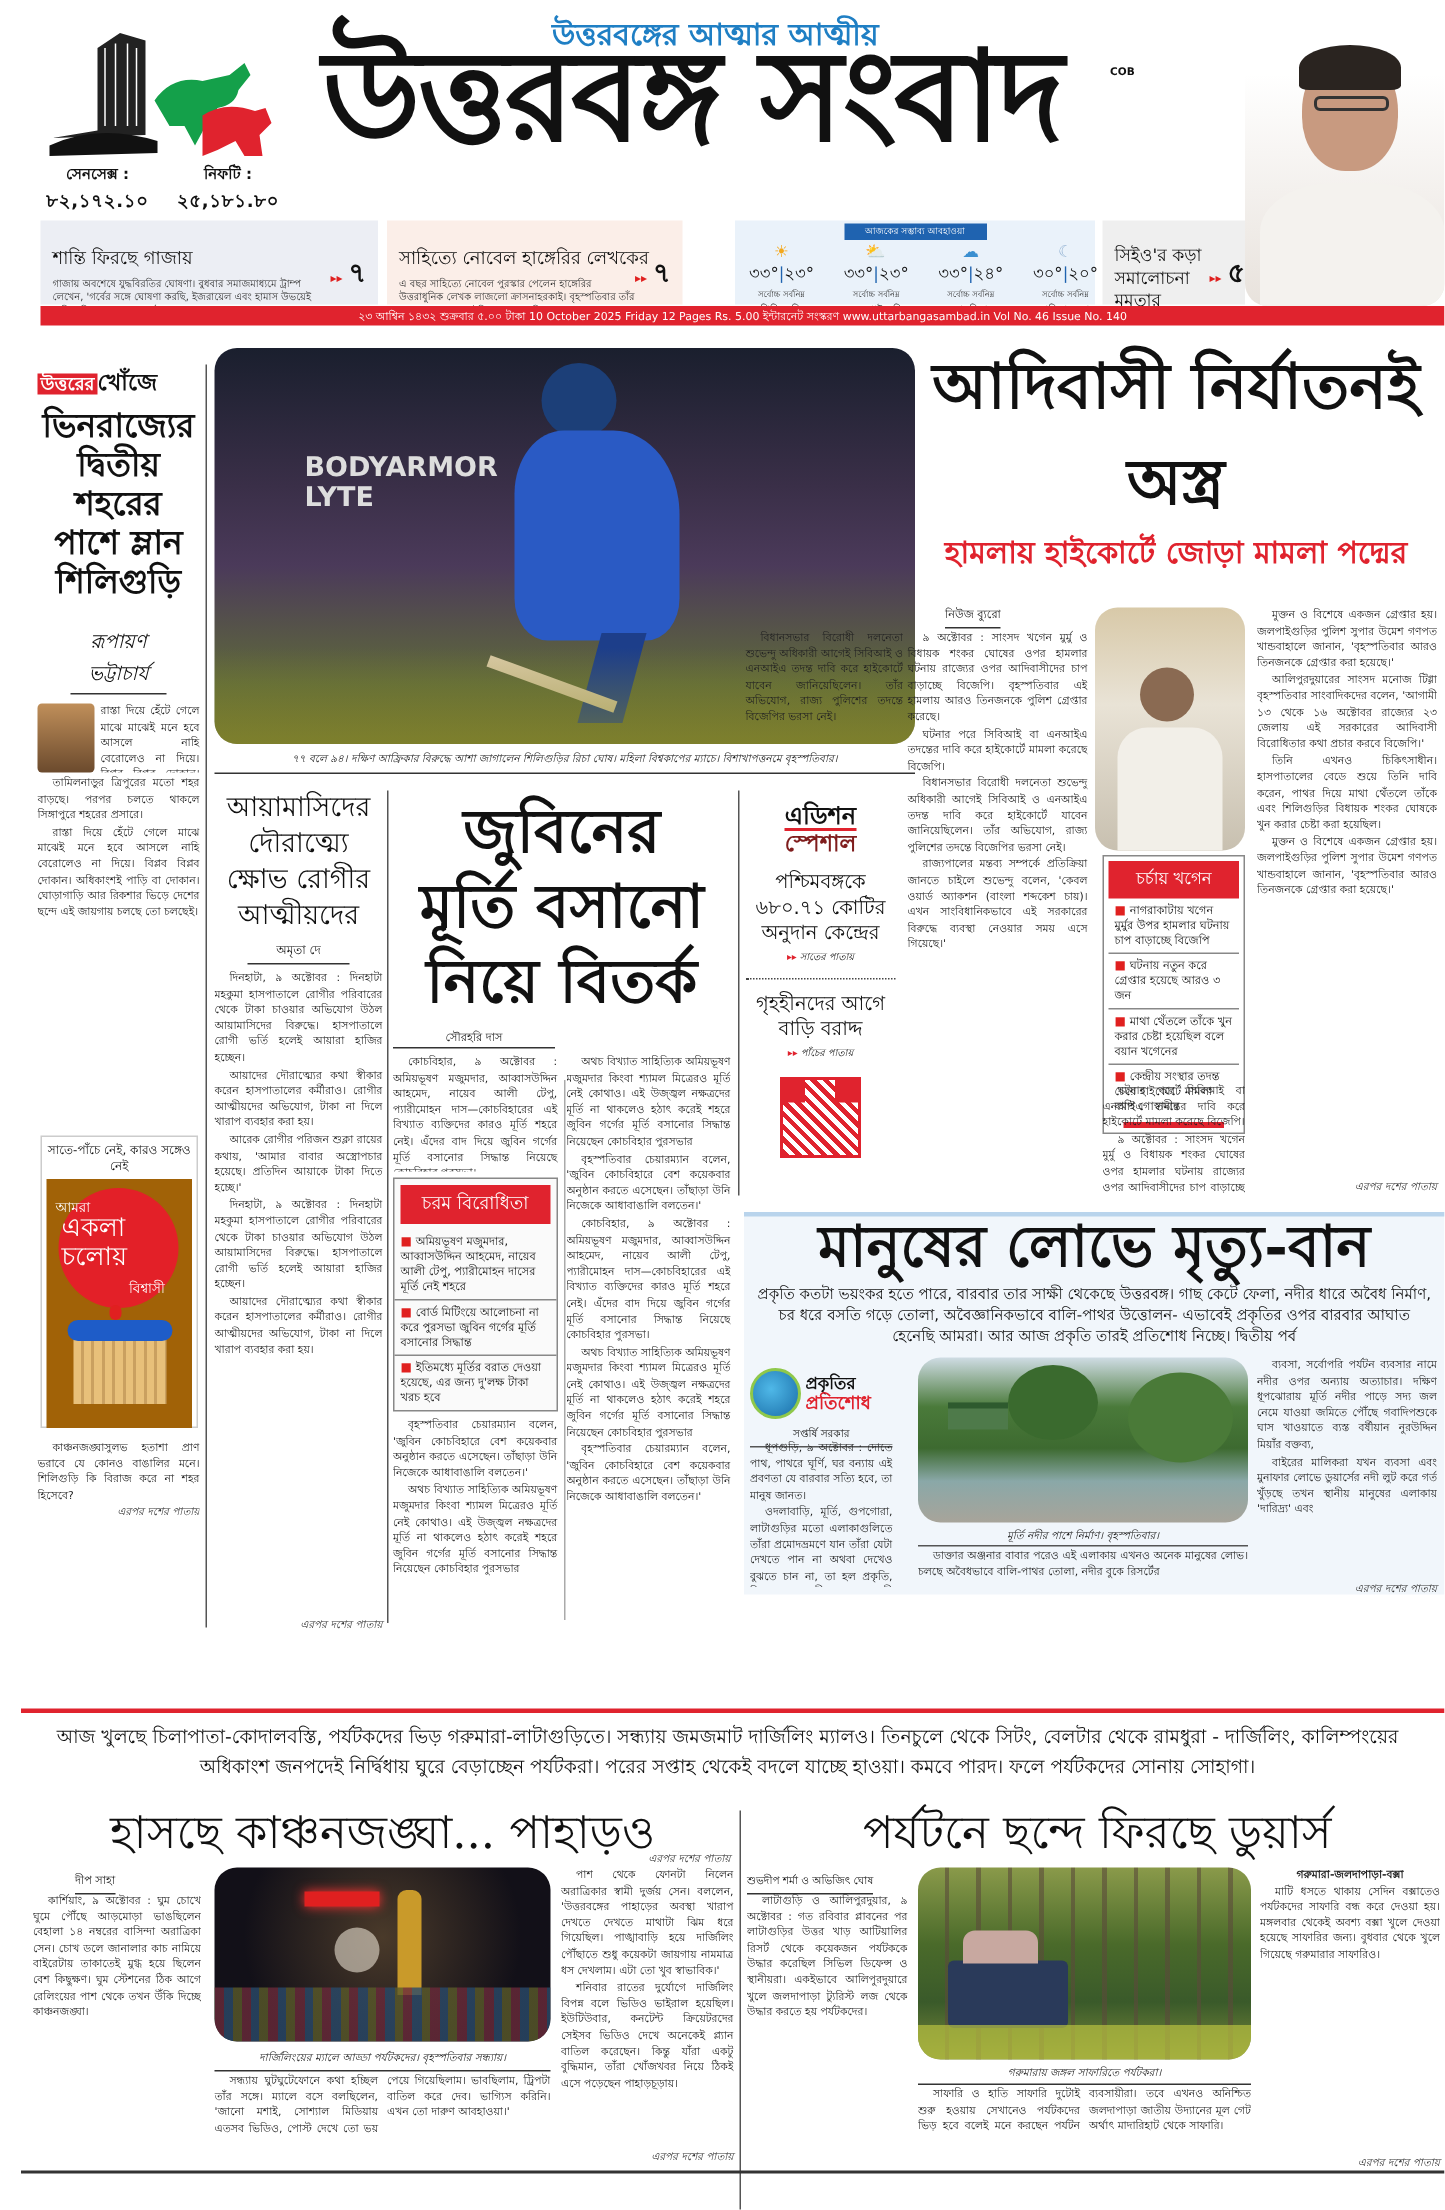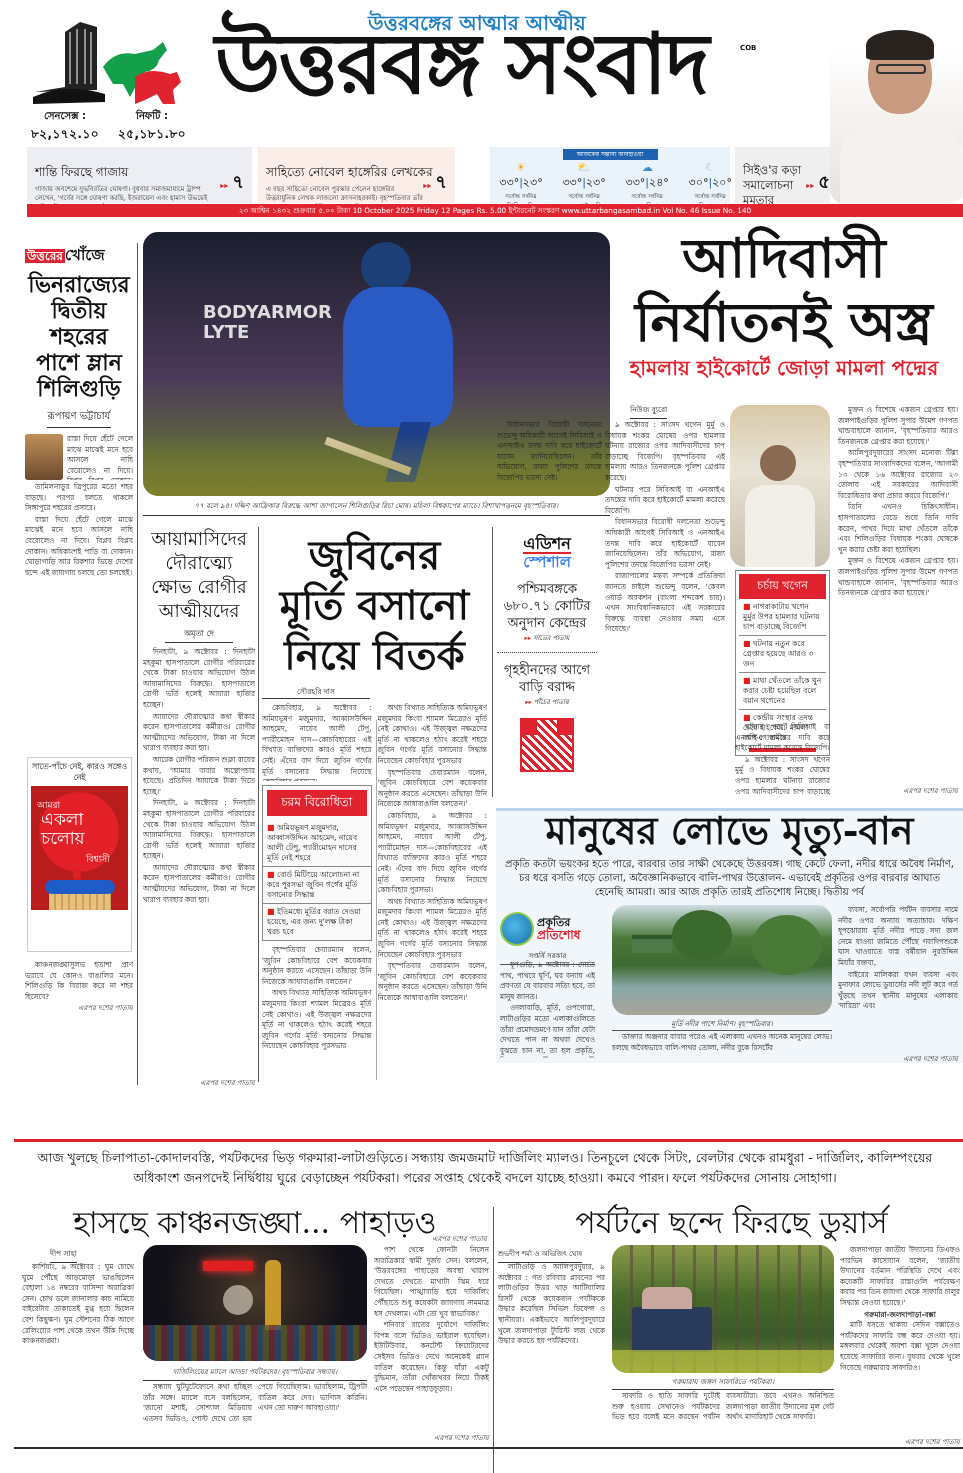--- a/index.html
+++ b/index.html
@@ -118,33 +118,33 @@
   <div class="pg" style="right:0;"><span>▸▸</span><b>৫</b></div>
 </div>
 
 <div class="redbar">২৩ আশ্বিন ১৪৩২ শুক্রবার ৫.০০ টাকা 10 October 2025 Friday 12 Pages Rs. 5.00 ইন্টারনেট সংস্করণ www.uttarbangasambad.in Vol No. 46 Issue No. 140</div>
 
 <div class="abs" style="left:25px;top:243px;width:108px;">
   <div style="font-size:12px;font-weight:bold;">
     <span style="background:#e0232e;color:#fff;padding:0 2px;">উত্তরের</span><span style="font-size:15px;">খোঁজে</span>
   </div>
   <div class="bigh" style="font-size:22px;margin-top:4px;line-height:26px;">ভিনরাজ্যের দ্বিতীয় শহরের পাশে ম্লান শিলিগুড়ি</div>
-  <div class="byline" style="font-size:10px;margin-top:6px;">রূপায়ণ ভট্টাচার্য</div>
+  <div class="byline" style="font-size:13px;margin-top:16px;font-style:italic;">রূপায়ণ ভট্টাচার্য</div>
   <div style="display:flex;gap:4px;margin-top:6px;">
     <div style="width:38px;height:46px;flex:none;background:linear-gradient(#c08f5a,#6b4a2d);border-radius:3px;"></div>
     <div class="body-text" style="height:46px;overflow:hidden;">রাস্তা দিয়ে হেঁটে গেলে মাঝে মাঝেই মনে হবে আসলে নাহি বেরোলেও না দিয়ে। বিপ্লব বিপ্লব দোকান। অধিকাংশই পাড়ি বা দোকান। ঘোড়াগাড়ি আর রিকশার ভিড়ে দেশের ছন্দে এই জায়গায় চলছে তো চলছেই।</div>
   </div>
   <div class="body-text" style="height:245px;overflow:hidden;margin-top:2px;">
     <p>তামিলনাড়ুর ত্রিপুরের মতো শহর বাড়ছে। পরপর চলতে থাকলে সিঙ্গাপুরে শহরের প্রসারে।</p>
     <p>রাস্তা দিয়ে হেঁটে গেলে মাঝে মাঝেই মনে হবে আসলে নাহি বেরোলেও না দিয়ে। বিপ্লব বিপ্লব দোকান। অধিকাংশই পাড়ি বা দোকান। ঘোড়াগাড়ি আর রিকশার ভিড়ে দেশের ছন্দে এই জায়গায় চলছে তো চলছেই।</p>
   </div>
 </div>
 <div class="abs" style="left:27px;top:757px;width:105px;height:195px;border:1px solid #ccc;padding:3px;">
   <div style="font-size:8px;text-align:center;line-height:11px;">সাতে-পাঁচে নেই, কারও সঙ্গেও নেই</div>
-  <div style="position:relative;height:124px;background:#b91c1c;margin-top:3px;overflow:hidden;">
+  <div style="position:relative;height:166px;background:#a16207;margin-top:3px;overflow:hidden;">
     <div style="position:absolute;left:8px;top:6px;width:80px;height:80px;border-radius:50%;background:#e32028;"></div>
     <div style="position:absolute;left:6px;top:12px;color:#fff;font-size:9px;">আমরা</div>
     <div style="position:absolute;left:10px;top:24px;width:70px;color:#fff;font-size:17px;line-height:19px;">একলা চলোয়</div>
     <div style="position:absolute;left:55px;top:66px;color:#fff;font-size:9px;">বিশ্বাসী</div>
     <div style="position:absolute;left:18px;top:100px;width:62px;height:50px;background:repeating-linear-gradient(90deg,#e8c07a 0 5px,#caa060 5px 7px);"></div>
     <div style="position:absolute;left:14px;top:94px;width:70px;height:14px;border-radius:7px;background:#1e5cc8;"></div>
     <div style="position:absolute;left:42px;top:84px;width:8px;height:10px;border-radius:4px;background:#e02020;"></div>
   </div>
 </div>
 <div class="abs body-text" style="left:25px;top:960px;width:108px;height:120px;overflow:hidden;">
@@ -211,34 +211,34 @@
       </div>
       <div class="cont">এরপর দশের পাতায়</div>
     </div>
   </div>
 </div>
 <div class="vrule" style="left:492px;top:527px;height:270px;"></div>
 
 <div class="abs" style="left:497px;top:536px;width:100px;text-align:center;">
   <div style="font-weight:bold;line-height:16px;">
     <div style="font-size:16px;">এডিশন</div>
-    <div style="font-size:15px;color:#3b82f6;border-top:2px solid #e0232e;display:inline-block;">স্পেশাল</div>
+    <div style="font-size:15px;color:#7f1d1d;border-top:2px solid #e0232e;display:inline-block;">স্পেশাল</div>
   </div>
   <div style="font-size:13px;line-height:17px;margin-top:10px;">পশ্চিমবঙ্গকে ৬৮০.৭১ কোটির অনুদান কেন্দ্রের</div>
   <div style="font-size:6.5px;font-style:italic;margin-top:2px;"><span style="color:#e0232e;">▸▸ </span><span>সাতের পাতায়</span></div>
   <div style="border-top:1px dotted #444;margin:8px 0;"></div>
   <div style="font-size:13px;line-height:17px;">গৃহহীনদের আগে বাড়ি বরাদ্দ</div>
   <div style="font-size:6.5px;font-style:italic;margin-top:2px;"><span style="color:#e0232e;">▸▸ </span><span>পাঁচের পাতায়</span></div>
   <div style="width:54px;height:54px;margin:10px auto 0;background:
     linear-gradient(90deg,#e0232e 0 30%,transparent 30% 70%,#e0232e 70%) top/100% 30% no-repeat,
     repeating-linear-gradient(45deg,#e0232e 0 3px,#fff 3px 6px);border:2px solid #e0232e;"></div>
 </div>
 
 <div class="abs" style="left:605px;top:226px;width:358px;">
-  <div class="bigh serif" style="font-size:54px;line-height:64px;padding:0 10px;">আদিবাসী নির্যাতনই অস্ত্র</div>
+  <div class="bigh serif" style="font-size:42px;line-height:64px;padding:0 10px;">আদিবাসী নির্যাতনই অস্ত্র</div>
   <div class="bigh" style="font-size:20px;color:#e0232e;margin-top:4px;">হামলায় হাইকোর্টে জোড়া মামলা পদ্মের</div>
 </div>
 <div class="abs" style="left:630px;top:404px;font-size:7.5px;border-bottom:1px solid #333;padding-bottom:2px;">নিউজ ব্যুরো</div>
 <div class="abs body-text" style="left:605px;top:420px;width:120px;height:330px;overflow:hidden;">
   <p>৯ অক্টোবর : সাংসদ খগেন মুর্মু ও বিধায়ক শংকর ঘোষের ওপর হামলার ঘটনায় রাজ্যের ওপর আদিবাসীদের চাপ বাড়াচ্ছে বিজেপি। বৃহস্পতিবার এই হামলায় আরও তিনজনকে পুলিশ গ্রেপ্তার করেছে।</p>
   <p>ঘটনার পরে সিবিআই বা এনআইএ তদন্তের দাবি করে হাইকোর্টে মামলা করেছে বিজেপি।</p>
   <p>বিধানসভার বিরোধী দলনেতা শুভেন্দু অধিকারী আগেই সিবিআই ও এনআইএ তদন্ত দাবি করে হাইকোর্টে যাবেন জানিয়েছিলেন। তাঁর অভিযোগ, রাজ্য পুলিশের তদন্তে বিজেপির ভরসা নেই।</p>
   <p>রাজ্যপালের মন্তব্য সম্পর্কে প্রতিক্রিয়া জানতে চাইলে শুভেন্দু বলেন, 'কেবল ওয়ার্ড অ্যাকশন (বাংলা শব্দকেশ চায়)। এখন সাংবিধানিকভাবে এই সরকারের বিরুদ্ধে ব্যবস্থা নেওয়ার সময় এসে গিয়েছে।'</p>
 </div>
 <div class="abs body-text" style="left:497px;top:420px;width:105px;height:105px;overflow:hidden;">
@@ -340,19 +340,18 @@
   <div style="position:absolute;left:20px;top:62px;width:80px;height:45px;background:#2a3a5a;border-radius:4px;"></div>
   <div style="position:absolute;left:30px;top:42px;width:50px;height:22px;background:#c8a8a0;border-radius:8px 8px 0 0;"></div>
   <div style="position:absolute;left:0;top:105px;width:222px;height:23px;background:#b8c040;opacity:.7;"></div>
 </div>
 <div class="abs caption" style="left:612px;top:1376px;width:222px;">গরুমারায় জঙ্গল সাফারিতে পর্যটকরা।</div>
 <div class="hrule" style="left:612px;top:1389px;width:222px;"></div>
 <div class="abs body-text" style="left:612px;top:1391px;width:222px;height:55px;overflow:hidden;column-count:2;column-gap:6px;">
   <p>সাফারি ও হাতি সাফারি দুটোই শুরু হওয়ায় সেখানেও পর্যটকদের ভিড় হবে বলেই মনে করছেন পর্যটন ব্যবসায়ীরা। তবে এখনও অনিশ্চিত জলদাপাড়া জাতীয় উদ্যানের মূল গেট অর্থাৎ মাদারিহাট থেকে সাফারি।</p>
 </div>
 <div class="abs body-text" style="left:840px;top:1245px;width:120px;height:190px;overflow:hidden;">
-  <p>জলদাপাড়া জাতীয় উদ্যানের ডিএফও পারভিন কাসোয়ান বলেন, 'জাতীয় উদ্যানের বর্তমান পরিস্থিতি দেখে এবং কয়েকটি সাফারির রাস্তাগুলি পর্যবেক্ষণ করার পর তিন জায়গা থেকে সাফারি চালুর সিদ্ধান্ত নেওয়া হয়েছে।'</p>
   <div style="text-align:center;font-weight:bold;">গরুমারা-জলদাপাড়া-বক্সা</div>
   <p>মাটি ধসতে থাকায় সেদিন বক্সাতেও পর্যটকদের সাফারি বন্ধ করে দেওয়া হয়। মঙ্গলবার থেকেই অবশ্য বক্সা খুলে দেওয়া হয়েছে সাফারির জন্য। বুধবার থেকে খুলে গিয়েছে গরুমারার সাফারিও।</p>
 </div>
 <div class="abs cont" style="left:840px;top:1436px;width:120px;">এরপর দশের পাতায়</div>
 
 <div class="hrule" style="left:14px;top:1447px;width:949px;height:2px;background:#333;"></div>
 
 </body></html>

